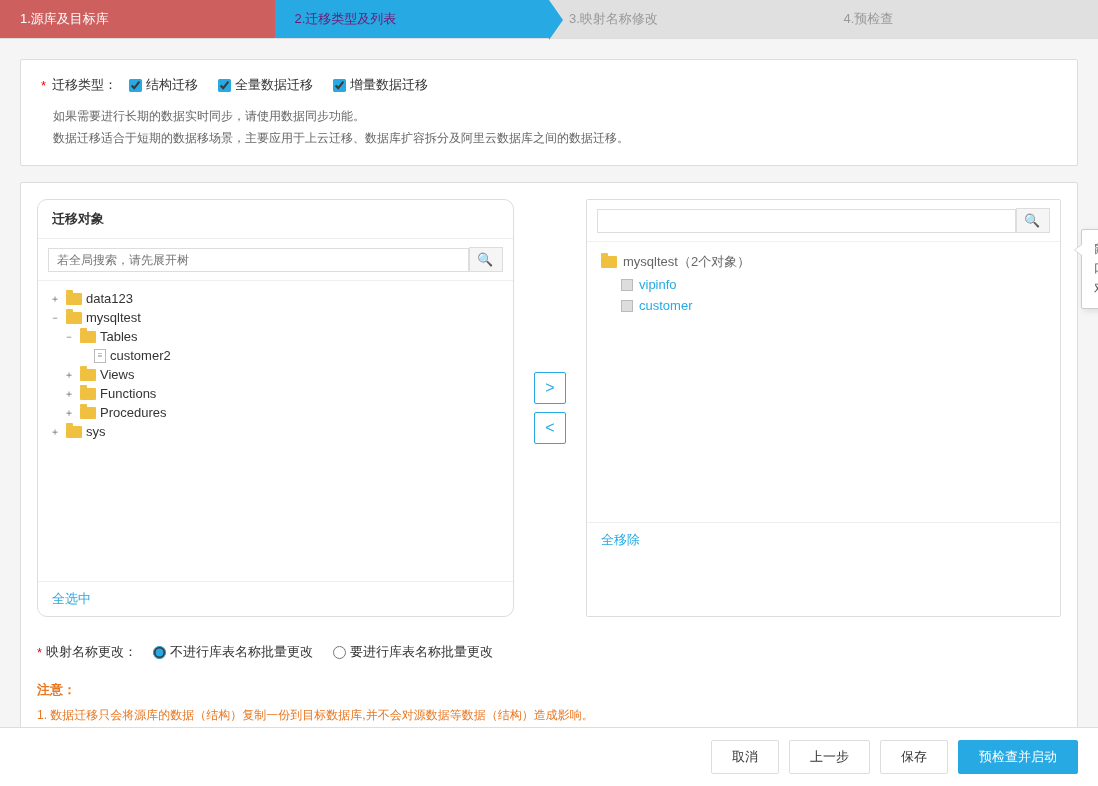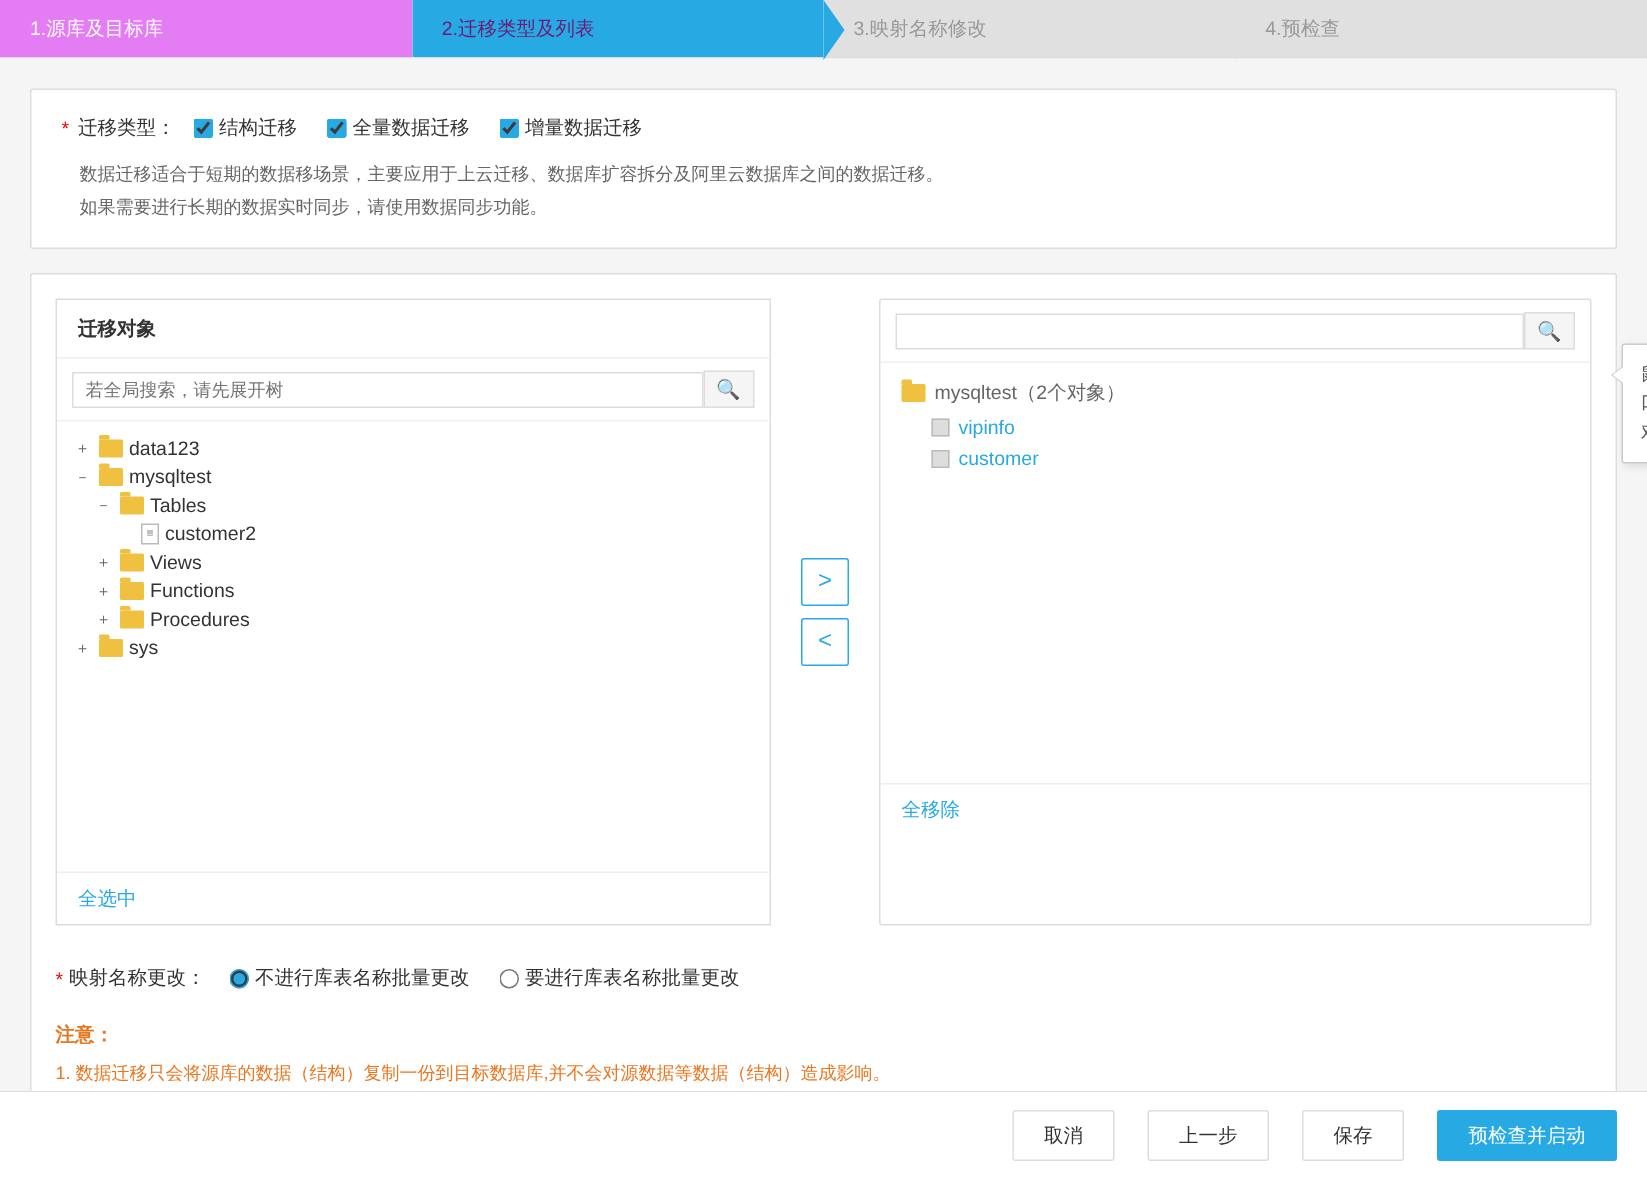--- a/index.html
+++ b/index.html
@@ -3,21 +3,21 @@
   <meta charset="utf-8">
   <style>
     * { box-sizing: border-box; margin: 0; padding: 0; }
     body { font-family: "Microsoft YaHei", Arial, sans-serif; font-size: 13px; background: #f0f0f0; color: #333; }
 
     
     .stepper { display: flex; width: 100%; background: #fff; border-bottom: 1px solid #ddd; }
     .step { flex: 1; display: flex; align-items: center; padding: 10px 20px; position: relative; font-size: 13px; }
     .step.active { background: #27a9e3; color: #701a75; }
     .step.inactive { background: #e0e0e0; color: #999; }
-    .step.done { background: #d946ef; color: #fff; opacity: 0.7; }
+    .step.done { background: #b91c1c; color: #fff; opacity: 0.7; }
     .step:not(:last-child)::after {
       content: '';
       position: absolute;
       right: -14px;
       top: 0;
       width: 0;
       height: 0;
       border-top: 20px solid transparent;
       border-bottom: 20px solid transparent;
       border-left: 14px solid currentColor;
@@ -35,21 +35,21 @@
     .required-star { color: red; margin-right: 6px; }
     .label-text { margin-right: 12px; color: #333; font-size: 13px; }
     .checkbox-item { display: flex; align-items: center; margin-right: 20px; cursor: pointer; }
     .checkbox-item input[type=checkbox] { margin-right: 4px; accent-color: #27a9e3; }
     .desc-text { color: #666; font-size: 12px; line-height: 1.8; margin-left: 12px; }
 
     
     .panel-row { display: flex; gap: 16px; margin-bottom: 16px; position: relative; }
 
     
-    .left-panel { flex: 1; background: #fff; border: 1px solid #ddd; border-radius: 0; padding: 0; min-width: 0; }
+    .left-panel { flex: 1; background: #fff; border: 1px solid #ddd; border-radius: 10px; padding: 0; min-width: 0; }
     .panel-header { padding: 10px 14px; border-bottom: 1px solid #eee; font-size: 13px; font-weight: bold; color: #333; }
     .search-row { padding: 8px 10px; border-bottom: 1px solid #f0f0f0; display: flex; align-items: center; }
     .search-input { flex: 1; border: 1px solid #ddd; padding: 4px 8px; font-size: 12px; color: #999; outline: none; }
     .search-btn { border: 1px solid #ddd; background: #f5f5f5; padding: 4px 8px; cursor: pointer; color: #666; font-size: 13px; }
     .tree-area { padding: 8px 10px; min-height: 300px; overflow-y: auto; }
     .tree-node { display: flex; align-items: center; padding: 2px 0; cursor: pointer; white-space: nowrap; }
     .tree-toggle { width: 14px; height: 14px; display: inline-flex; align-items: center; justify-content: center; color: #666; font-size: 10px; cursor: pointer; flex-shrink: 0; }
     .folder-icon { width: 16px; height: 12px; background: #f0c040; border-radius: 1px; margin: 0 4px; flex-shrink: 0; position: relative; }
     .folder-icon::before { content: ''; position: absolute; top: -3px; left: 0; width: 7px; height: 3px; background: #f0c040; border-radius: 1px 1px 0 0; }
     .file-icon { width: 12px; height: 14px; background: #fff; border: 1px solid #bbb; margin: 0 4px; flex-shrink: 0; font-size: 8px; display: flex; align-items: center; justify-content: center; color: #888; }
@@ -85,21 +85,21 @@
     .mapping-text { margin-right: 16px; font-size: 13px; }
     .radio-item { display: flex; align-items: center; margin-right: 20px; cursor: pointer; font-size: 13px; }
     .radio-item input[type=radio] { margin-right: 4px; accent-color: #27a9e3; }
 
     
     .notes-section { padding: 10px 0; }
     .notes-title { font-weight: bold; color: #e87722; font-size: 13px; margin-bottom: 6px; }
     .notes-item { color: #e87722; font-size: 12px; line-height: 1.8; }
 
     
-    .bottom-bar { background: #fff; border-top: 1px solid #ddd; padding: 12px 20px; display: flex; justify-content: flex-end; gap: 22px; position: fixed; bottom: 0; width: 100%; }
+    .bottom-bar { background: #fff; border-top: 1px solid #ddd; padding: 12px 20px; display: flex; justify-content: flex-end; gap: 10px; position: fixed; bottom: 0; width: 100%; }
     .btn { padding: 7px 20px; border: 1px solid #ddd; border-radius: 2px; cursor: pointer; font-size: 13px; background: #fff; color: #333; }
     .btn-primary { background: #27a9e3; color: #fff; border-color: #27a9e3; }
 
     .right-panel-wrapper { position: relative; flex: 1; display: flex; flex-direction: column; }
   </style>
 </head>
 <body>
 
 <div class="stepper">
   <div class="step done">
@@ -129,22 +129,22 @@
       <label class="checkbox-item">
         <input type="checkbox" checked="" style="">
         <span>全量数据迁移</span>
       </label>
       <label class="checkbox-item">
         <input type="checkbox" checked="" style="">
         <span>增量数据迁移</span>
       </label>
     </div>
     <div class="desc-text">
+      <div>如果需要进行长期的数据实时同步，请使用数据同步功能。</div>
       <div>数据迁移适合于短期的数据移场景，主要应用于上云迁移、数据库扩容拆分及阿里云数据库之间的数据迁移。</div>
-      <div>如果需要进行长期的数据实时同步，请使用数据同步功能。</div>
     </div>
   </div>
 
   <div style="background:#fff; border:1px solid #ddd; border-radius:2px; padding:16px; margin-bottom:16px;">
     <div class="panel-row">
 
       <div class="left-panel">
         <div class="panel-header">
           <span>迁移对象</span>
         </div>

